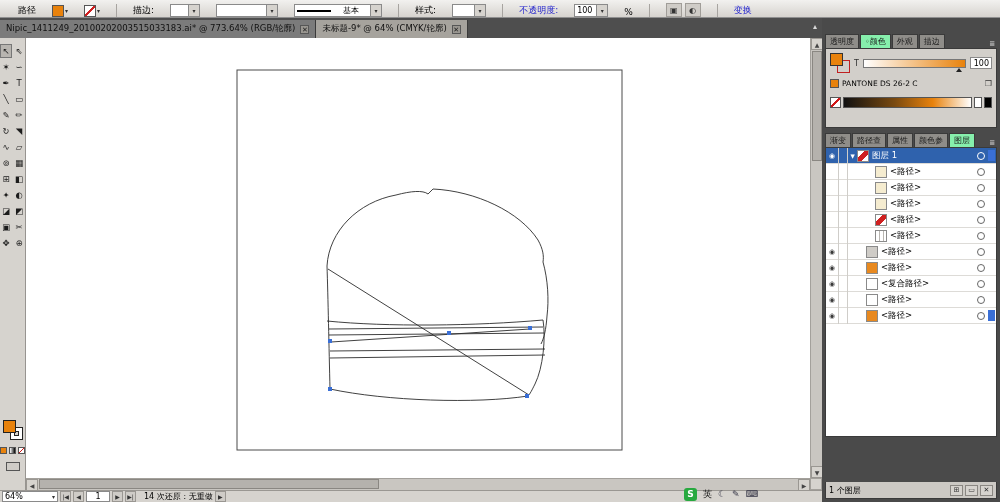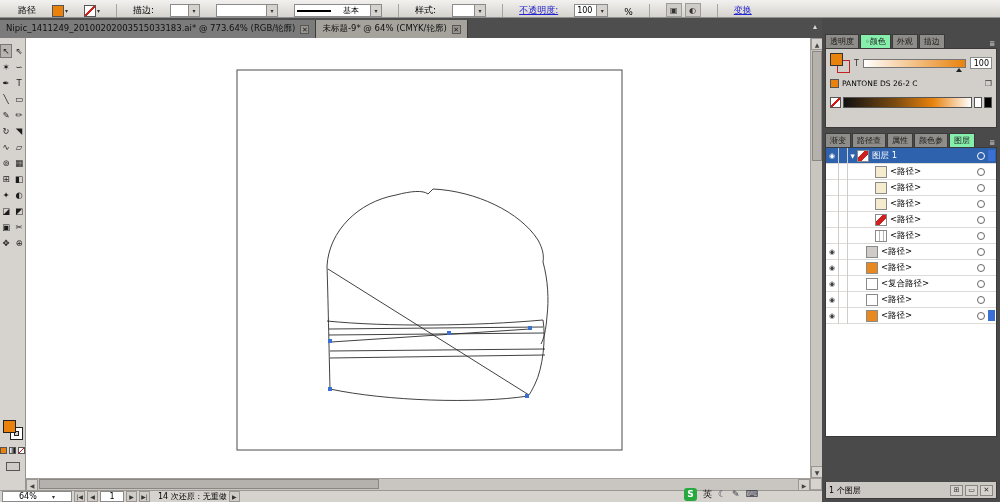--- a/index.html
+++ b/index.html
@@ -5,21 +5,21 @@
   *{box-sizing:border-box;margin:0;padding:0}
   html,body{width:1000px;height:502px}
   body{position:relative;overflow:hidden;background:#d6d3ce;color:#000;
        font-family:"DejaVu Sans","Liberation Sans",sans-serif;font-size:9px}
 
   
   #control-bar{position:absolute;left:0;top:0;width:1000px;height:18px;z-index:6;
     background:linear-gradient(#f2f1ef,#d6d3ce);border-bottom:1px solid #8f8f8f;
     display:flex;align-items:flex-end;gap:16px;padding:0 18px}
   .cb-label{white-space:nowrap}
-  .link{color:#2222cc;text-decoration:underline;cursor:pointer}
+  .link{color:#2222cc;cursor:pointer}
   .cb-sep{width:1px;height:13px;background:#a7a4a0}
   .swatch-wrap{display:inline-flex;align-items:center;gap:1px}
   .cb-swatch{width:12px;height:12px;border:1px solid #555}
   .cb-swatch.fill{background:#e8820c}
   .cb-swatch.stroke{background:linear-gradient(135deg,#fff 42%,#cf2020 42%,#cf2020 58%,#fff 58%)}
   .dd-arrow{font-size:6px;color:#333;line-height:1}
   .cb-dd{display:inline-flex;align-items:center;justify-content:space-between;height:13px;
     background:#fff;border:1px solid #8a8a8a;font-size:8px;padding-left:2px}
   .cb-dd .arr{width:11px;height:11px;margin-left:2px;background:#d6d3ce;border-left:1px solid #8a8a8a;
     font-size:6px;display:flex;align-items:center;justify-content:center;color:#333}
@@ -64,22 +64,22 @@
     display:flex;align-items:center;justify-content:center;flex:none}
   #vscroll .scroll-btn{width:12px}
   .v-bottom{position:absolute;bottom:0;left:0}
   #vthumb{position:absolute;left:1px;top:13px;width:10px;height:110px;background:#b5b2ad;border:1px solid #8a8782}
   #hthumb{position:relative;top:0;left:1px;width:340px;height:10px;background:#b5b2ad;border:1px solid #8a8782;margin-top:0}
   #scroll-corner{position:absolute;left:810px;top:478px;width:12px;height:12px;background:#d6d3ce;border:1px solid #a3a09b}
 
   
   #status-bar{position:absolute;left:0;top:490px;width:822px;height:12px;background:#d6d3ce;
     border-top:1px solid #9a9792;display:flex;align-items:center;gap:2px;padding:0 2px;font-size:8px}
-  .sb-zoom{display:flex;align-items:center;justify-content:space-between;width:70px;height:11px;
-    background:#fff;border:1px solid #8a8a8a;padding:0 16px}
+  .sb-zoom{display:flex;align-items:center;justify-content:space-between;width:56px;height:11px;
+    background:#fff;border:1px solid #8a8a8a;padding:0 2px}
   .sb-btn{min-width:11px;height:11px;display:flex;align-items:center;justify-content:center;
     background:#cfccc7;border:1px solid #9a9792;font-size:6px;color:#333;padding:0 1px}
   .sb-page{width:24px;height:11px;background:#fff;border:1px solid #8a8a8a;text-align:center}
   .sb-msg{margin-left:6px;white-space:nowrap}
   #tray{position:absolute;left:684px;top:487px;height:14px;display:flex;align-items:center;gap:6px;z-index:8}
   .tray-sogou{width:13px;height:13px;border-radius:3px;background:#27a93f;color:#fff;font-weight:bold;
     font-size:9px;display:flex;align-items:center;justify-content:center}
   .tray-lang{font-size:9px;color:#111}
   .tray-extra{display:flex;gap:6px;align-items:center}
   .tray-glyph{font-size:9px;color:#334}

